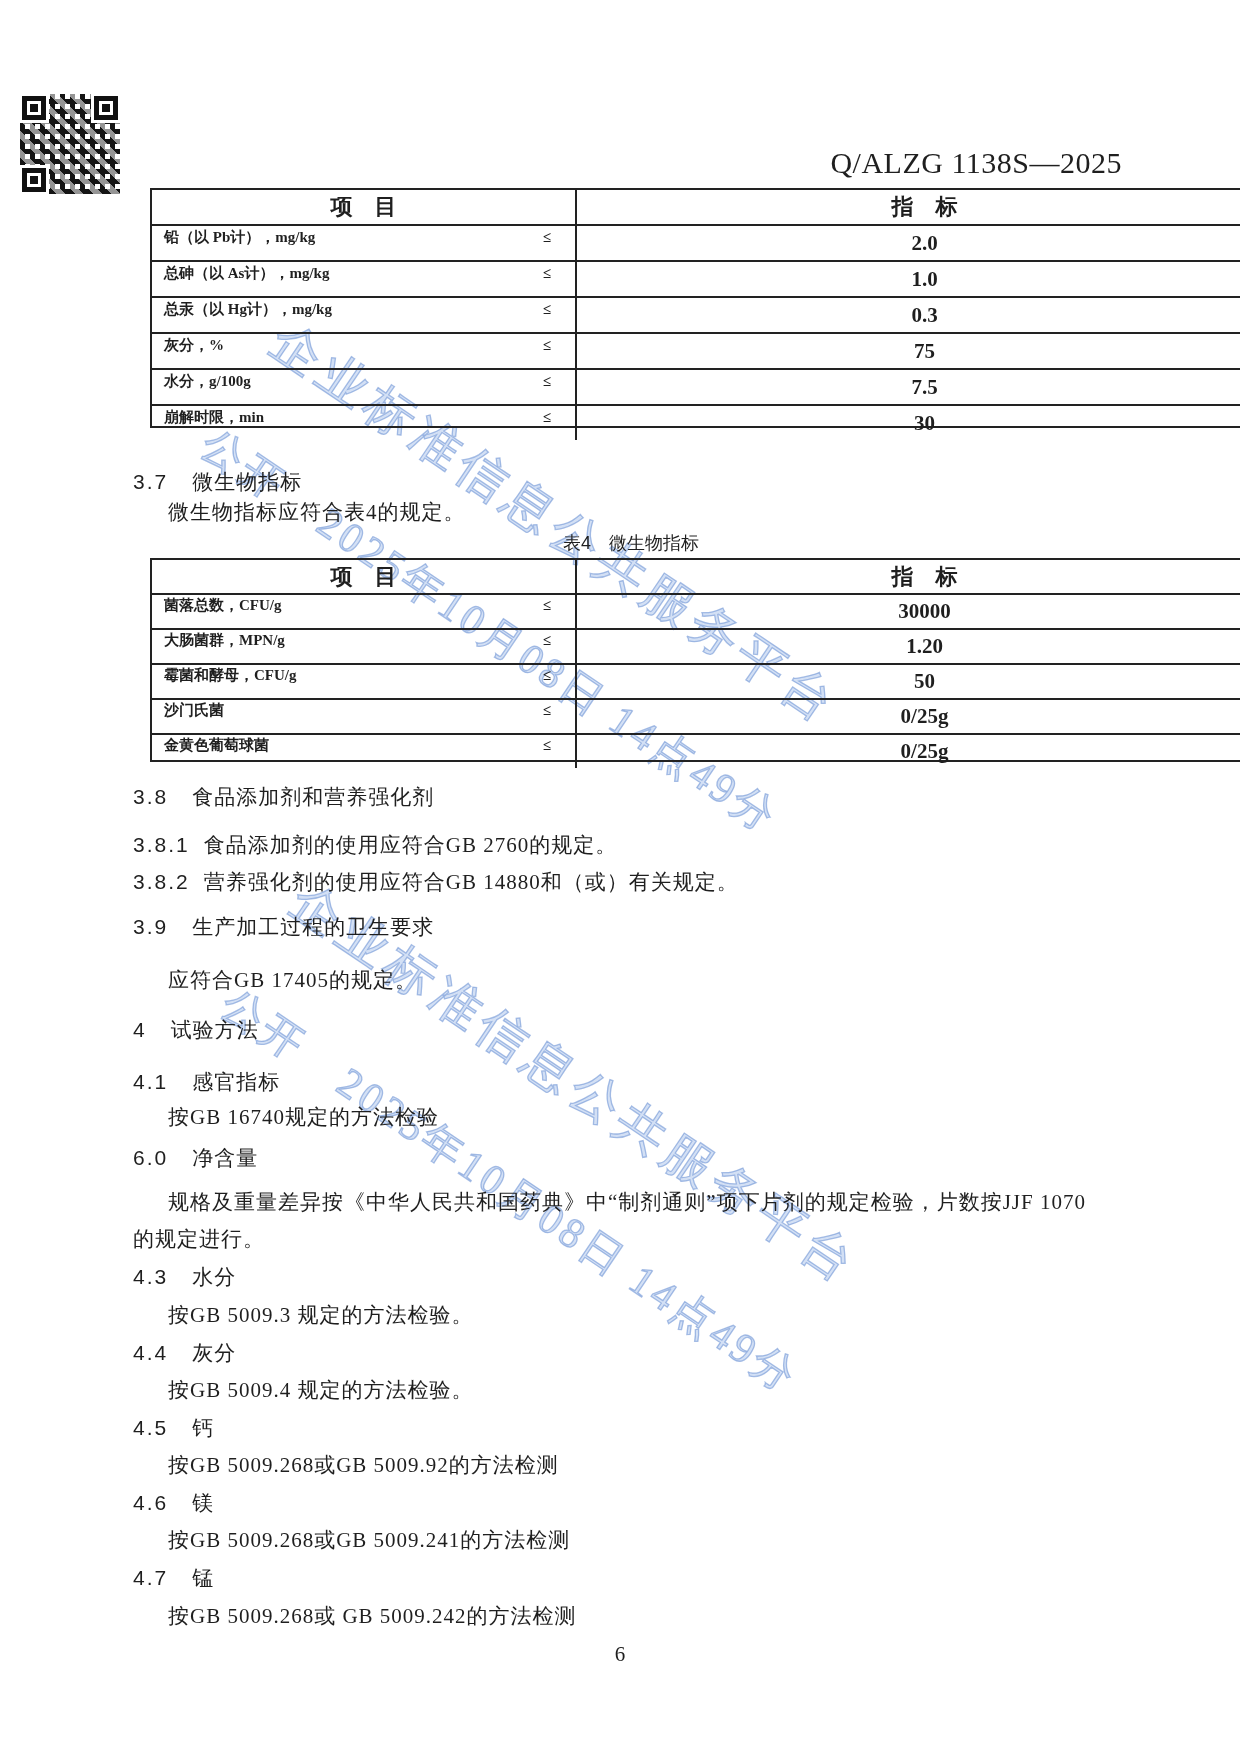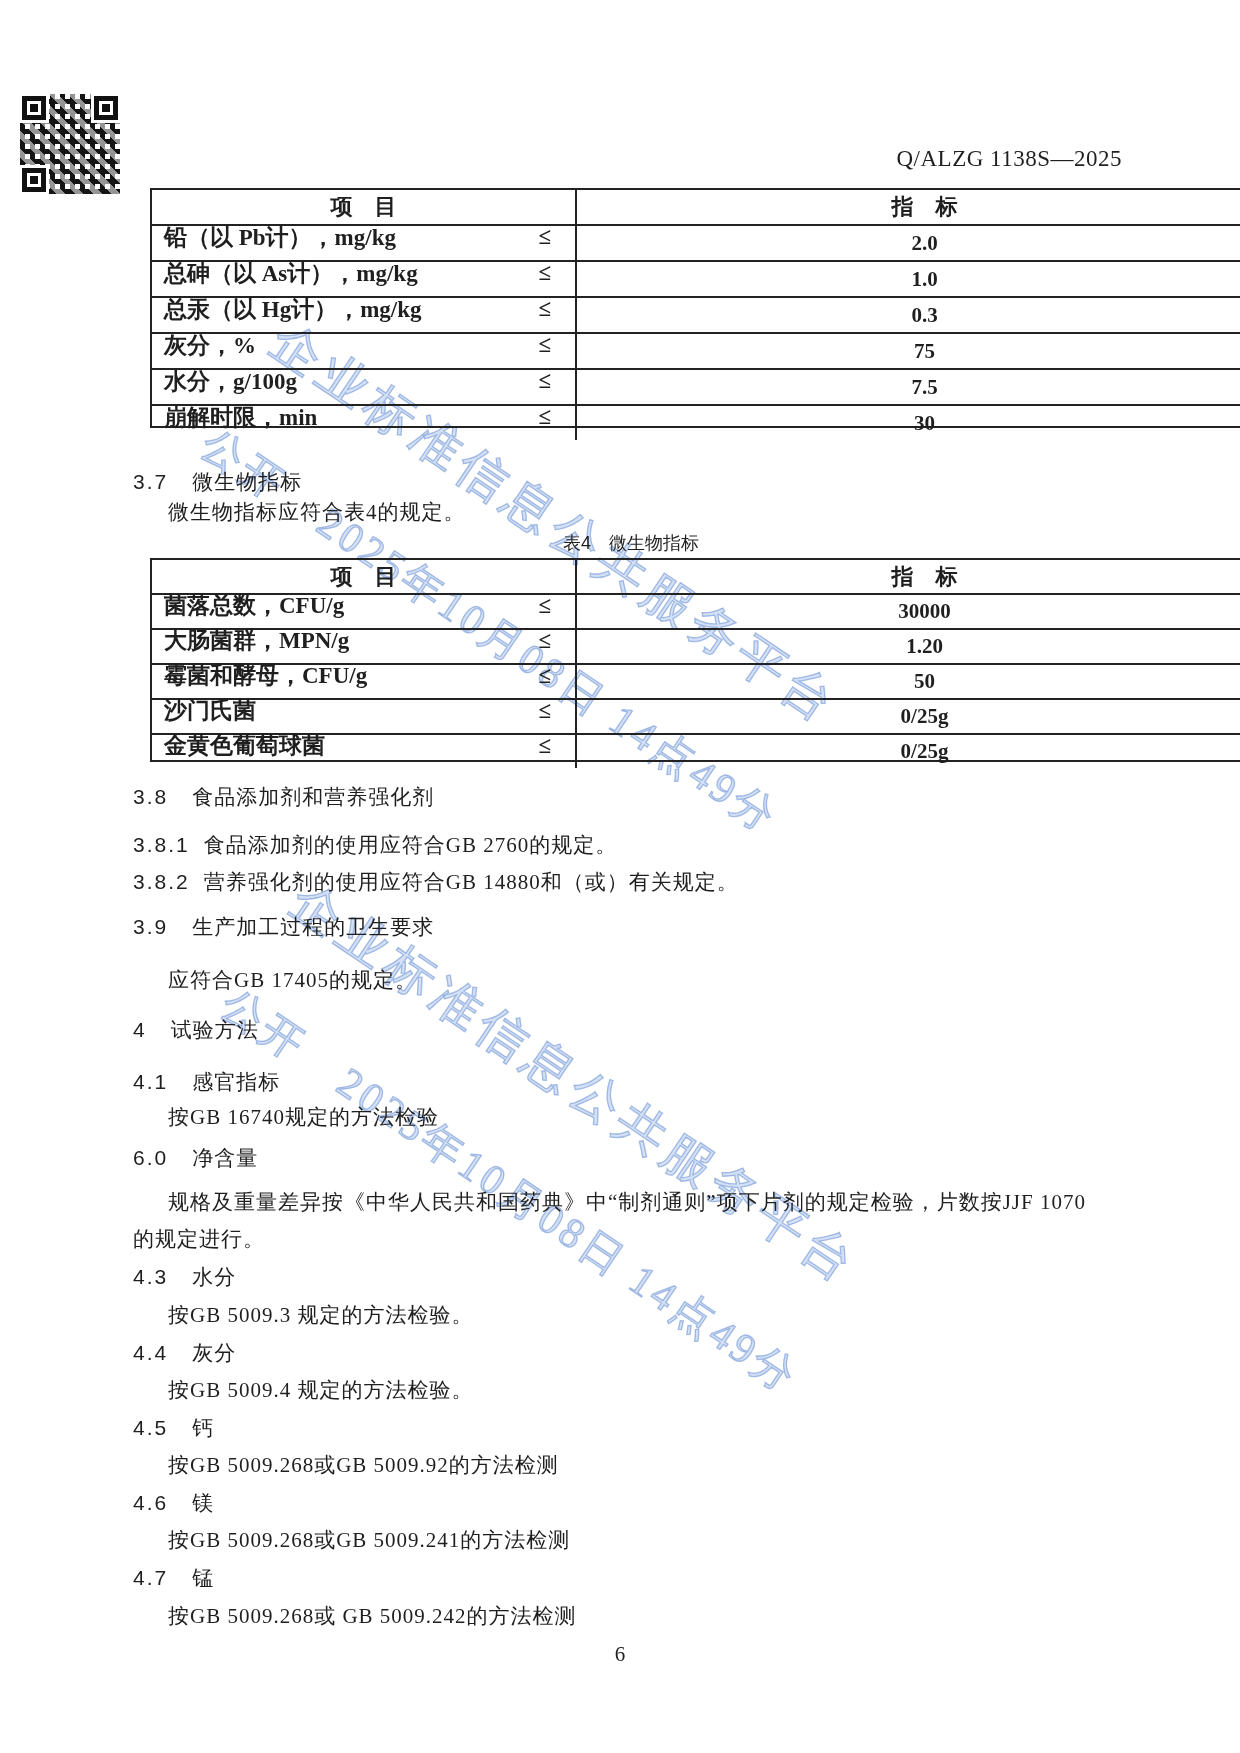--- a/index.html
+++ b/index.html
@@ -24,21 +24,21 @@
     -webkit-text-stroke:1.3px rgba(100,140,210,0.55);
   }
   .wm .row1{font-size:50px;letter-spacing:6px;line-height:56px;}
   .wm .row2{font-size:42px;letter-spacing:4px;line-height:48px;margin-top:74px;}
   .wm .date{margin-left:48px;}
   .wm1{left:292px;top:312px;}
   .wm2{left:312px;top:872px;}
   
   .doc-code{
     position:absolute;top:146px;right:118px;
-    font-size:23px;letter-spacing:0.5px;
+    font-size:30px;letter-spacing:0.5px;
   }
   .page-num{
     position:absolute;top:1642px;left:0;width:1240px;
     text-align:center;font-size:21px;
   }
   
   .qr{
     position:absolute;left:20px;top:94px;width:100px;height:100px;
     background:
       repeating-linear-gradient(45deg, rgba(255,255,255,0.55) 0 6px, rgba(255,255,255,0) 6px 13px),
@@ -63,21 +63,21 @@
     background:transparent;
     font-weight:bold;
   }
   .trow{display:flex;border-top:2px solid #222;}
   .trow:first-child{border-top:none;}
   .tbl .c1{
     width:425px;box-sizing:border-box;
     border-right:2px solid #222;
     display:flex;justify-content:space-between;align-items:center;
     padding:0 24px 12px 12px;
-    font-size:23px;
+    font-size:15px;
   }
   .tbl .c2{
     flex:1;display:flex;justify-content:center;align-items:center;
     font-size:21px;
   }
   .tbl .head .c1,.tbl .head .c2{justify-content:center;font-size:22px;padding:0;}
   .t-limits{top:188px;height:240px;}
   .t-limits .trow{height:34px;}
   .t-limits .trow.head{height:34px;}
   .t-micro{top:558px;height:204px;}

